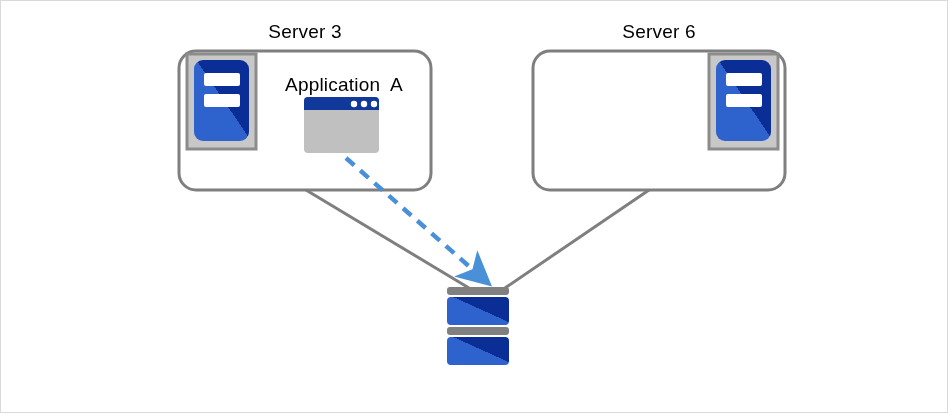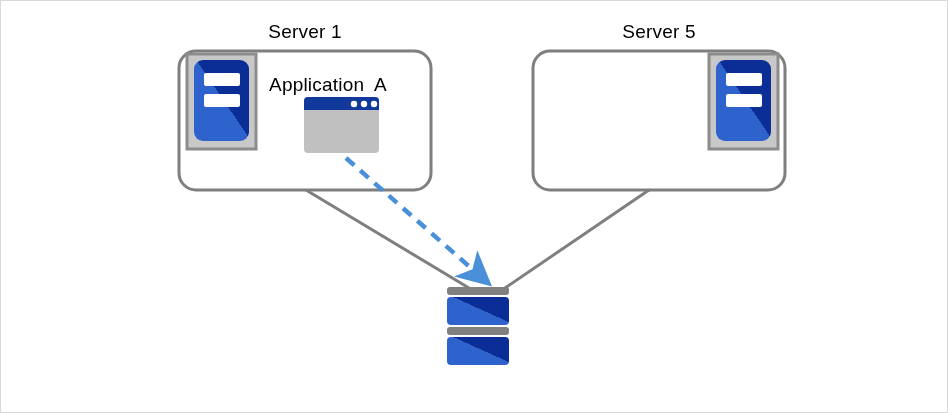--- a/index.html
+++ b/index.html
@@ -30,21 +30,21 @@
     position: absolute;
     font-size: 19px;
     color: #000000;
     white-space: pre;
     text-align: center;
     letter-spacing: 0.2px;
   }
   #server1-title { left: 178px; top: 20px; width: 252px; }
   #server2-title { left: 532px; top: 20px; width: 252px; }
   #disk-title    { left: 375px; top: 370px; width: 200px; }
-  #app-title     { left: 252px; top: 73px; width: 150px; }
+  #app-title     { left: 268px; top: 73px; width: 150px; }
 </style>
 </head>
 <body>
 
 <div id="canvas">
 
   <svg id="svg-layer" viewBox="0 0 948 413" xmlns="http://www.w3.org/2000/svg">
 
     <defs>
 
@@ -99,20 +99,20 @@
 
     <g>
       <rect x="446" y="286" width="62" height="8" rx="3" ry="3" fill="#808080"></rect>
       <rect x="446" y="296" width="62" height="28" rx="4" ry="4" fill="url(#diskSplit)"></rect>
       <rect x="446" y="326" width="62" height="8" rx="3" ry="3" fill="#808080"></rect>
       <rect x="446" y="336" width="62" height="28" rx="4" ry="4" fill="url(#diskSplit)"></rect>
     </g>
 
   </svg>
 
-  <div class="node-label" id="server1-title">Server 1</div>
+  <div class="node-label" id="server1-title">Server 3</div>
 
-  <div class="node-label" id="server2-title">Server 5</div>
+  <div class="node-label" id="server2-title">Server 6</div>
 
   <div class="node-label" id="app-title">Application  A</div>
 
 
 </div>
 
 </body></html>

